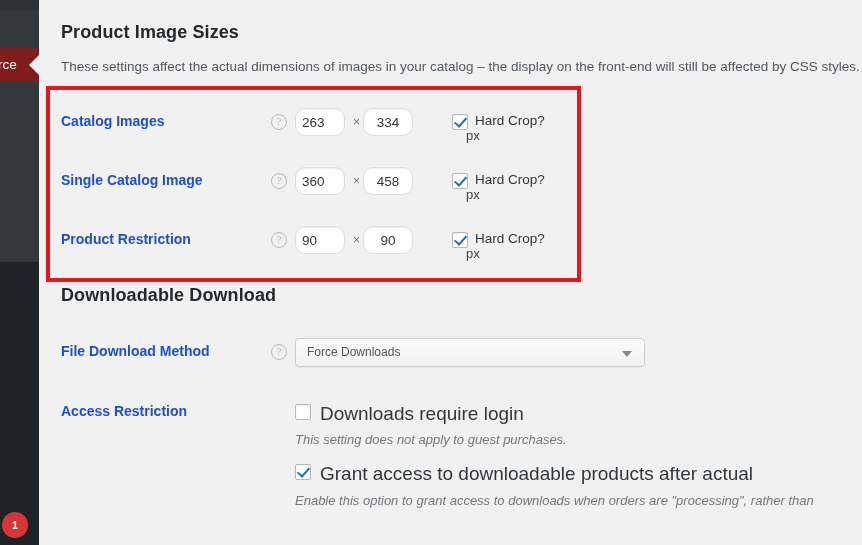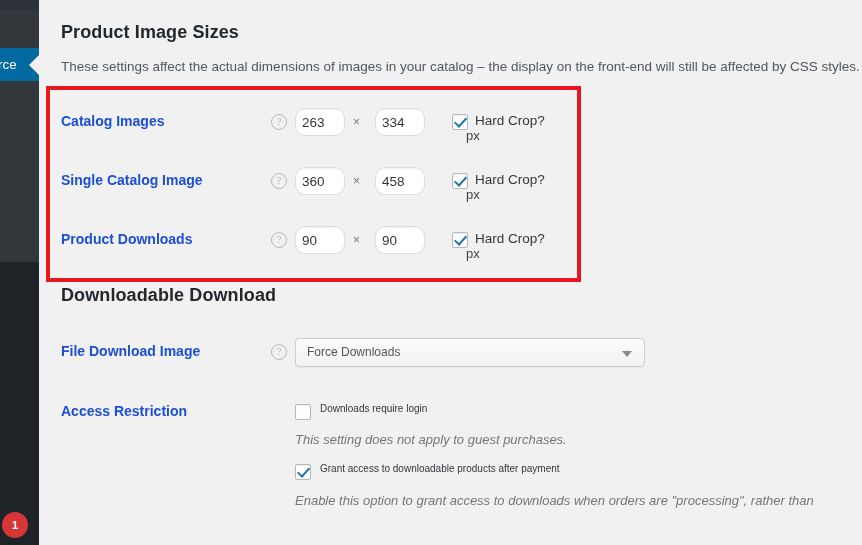--- a/index.html
+++ b/index.html
@@ -35,21 +35,21 @@
   .adminmenu-topstrip {
     position: absolute;
     left: 0; top: 0;
     width: 39px; height: 10px;
     background: #2c3338;
   }
   .menu-current {
     position: absolute;
     left: 0; top: 48px;
     width: 39px; height: 33px;
-    background: #0369a1;
+    background: #7f1d1d;
     color: #fff;
     font-size: 13px;
     line-height: 33px;
     white-space: nowrap;
     overflow: hidden;
     padding-left: 0px;
   }
   .menu-current-label {
     position: absolute;
     left: -2px; top: 0;
@@ -156,21 +156,21 @@
     border: 1px solid #ddd;
     background: #fff;
     border-radius: 10px;
     font-family: "Liberation Sans", sans-serif;
     font-size: 13.5px;
     color: #32373c;
     padding: 0 6px;
     box-shadow: inset 0 1px 2px rgba(0,0,0,0.06);
   }
   .in-width { left: 256px; }
-  .in-height { left: 336px; }
+  .in-height { left: 324px; text-align: center; }
 
   .times {
     position: absolute;
     left: 314px; top: 7px;
     font-size: 12px;
     color: #72777c;
   }
   .px-unit {
     position: absolute;
     left: 383px; top: 20px;
@@ -227,21 +227,21 @@
     right: 12px; top: 12px;
     width: 0; height: 0;
     border-left: 5px solid transparent;
     border-right: 5px solid transparent;
     border-top: 6px solid #888;
   }
   .acc-cb { position: absolute; left: 256px; width: 16px; height: 16px; }
   .acc-text {
     position: absolute;
     left: 281px;
-    font-size: 10px;
+    font-size: 19px;
     color: #32373c;
     white-space: nowrap;
   }
   .acc-desc {
     position: absolute;
     left: 256px;
     font-size: 13px;
     font-style: italic;
     color: #72777c;
     white-space: nowrap;
@@ -294,49 +294,49 @@
       <span class="help-icon">?</span>
       <input class="num-input in-width" type="text" value="360" style="">
       <span class="times">×</span>
       <input class="num-input in-height" type="text" value="458" style="">
       <span class="px-unit">px</span>
       <span class="cb cb-hardcrop checked"></span>
       <span class="cb-label">Hard Crop?</span>
     </div>
 
     <div id="row-thumbs" class="row">
-      <span class="row-label">Product Downloads</span>
+      <span class="row-label">Product Restriction</span>
       <span class="help-icon">?</span>
       <input class="num-input in-width" type="text" value="90" style="">
       <span class="times">×</span>
       <input class="num-input in-height" type="text" value="90" style="">
       <span class="px-unit">px</span>
       <span class="cb cb-hardcrop checked"></span>
       <span class="cb-label">Hard Crop?</span>
     </div>
 
     <div class="annotation-box"></div>
 
     <h2 id="title-downloadable" class="section-title">Downloadable Download</h2>
 
     <div id="row-download" class="row">
-      <span class="row-label">File Download Image</span>
+      <span class="row-label">File Download Method</span>
       <span class="help-icon">?</span>
       <div class="select-box">
         <span class="select-value">Force Downloads</span>
         <span class="select-arrow"></span>
       </div>
     </div>
 
     <div id="row-access" class="row">
       <span class="row-label">Access Restriction</span>
     </div>
 
     <span id="acc-cb-login" class="cb acc-cb"></span>
     <span id="acc-text-login" class="acc-text">Downloads require login</span>
     <span id="acc-desc-login" class="acc-desc">This setting does not apply to guest purchases.</span>
 
     <span id="acc-cb-grant" class="cb acc-cb checked"></span>
-    <span id="acc-text-grant" class="acc-text">Grant access to downloadable products after payment</span>
+    <span id="acc-text-grant" class="acc-text">Grant access to downloadable products after actual</span>
     <span id="acc-desc-grant" class="acc-desc">Enable this option to grant access to downloads when orders are "processing", rather than</span>
 
   </div>
 </div>
 
 </body></html>

